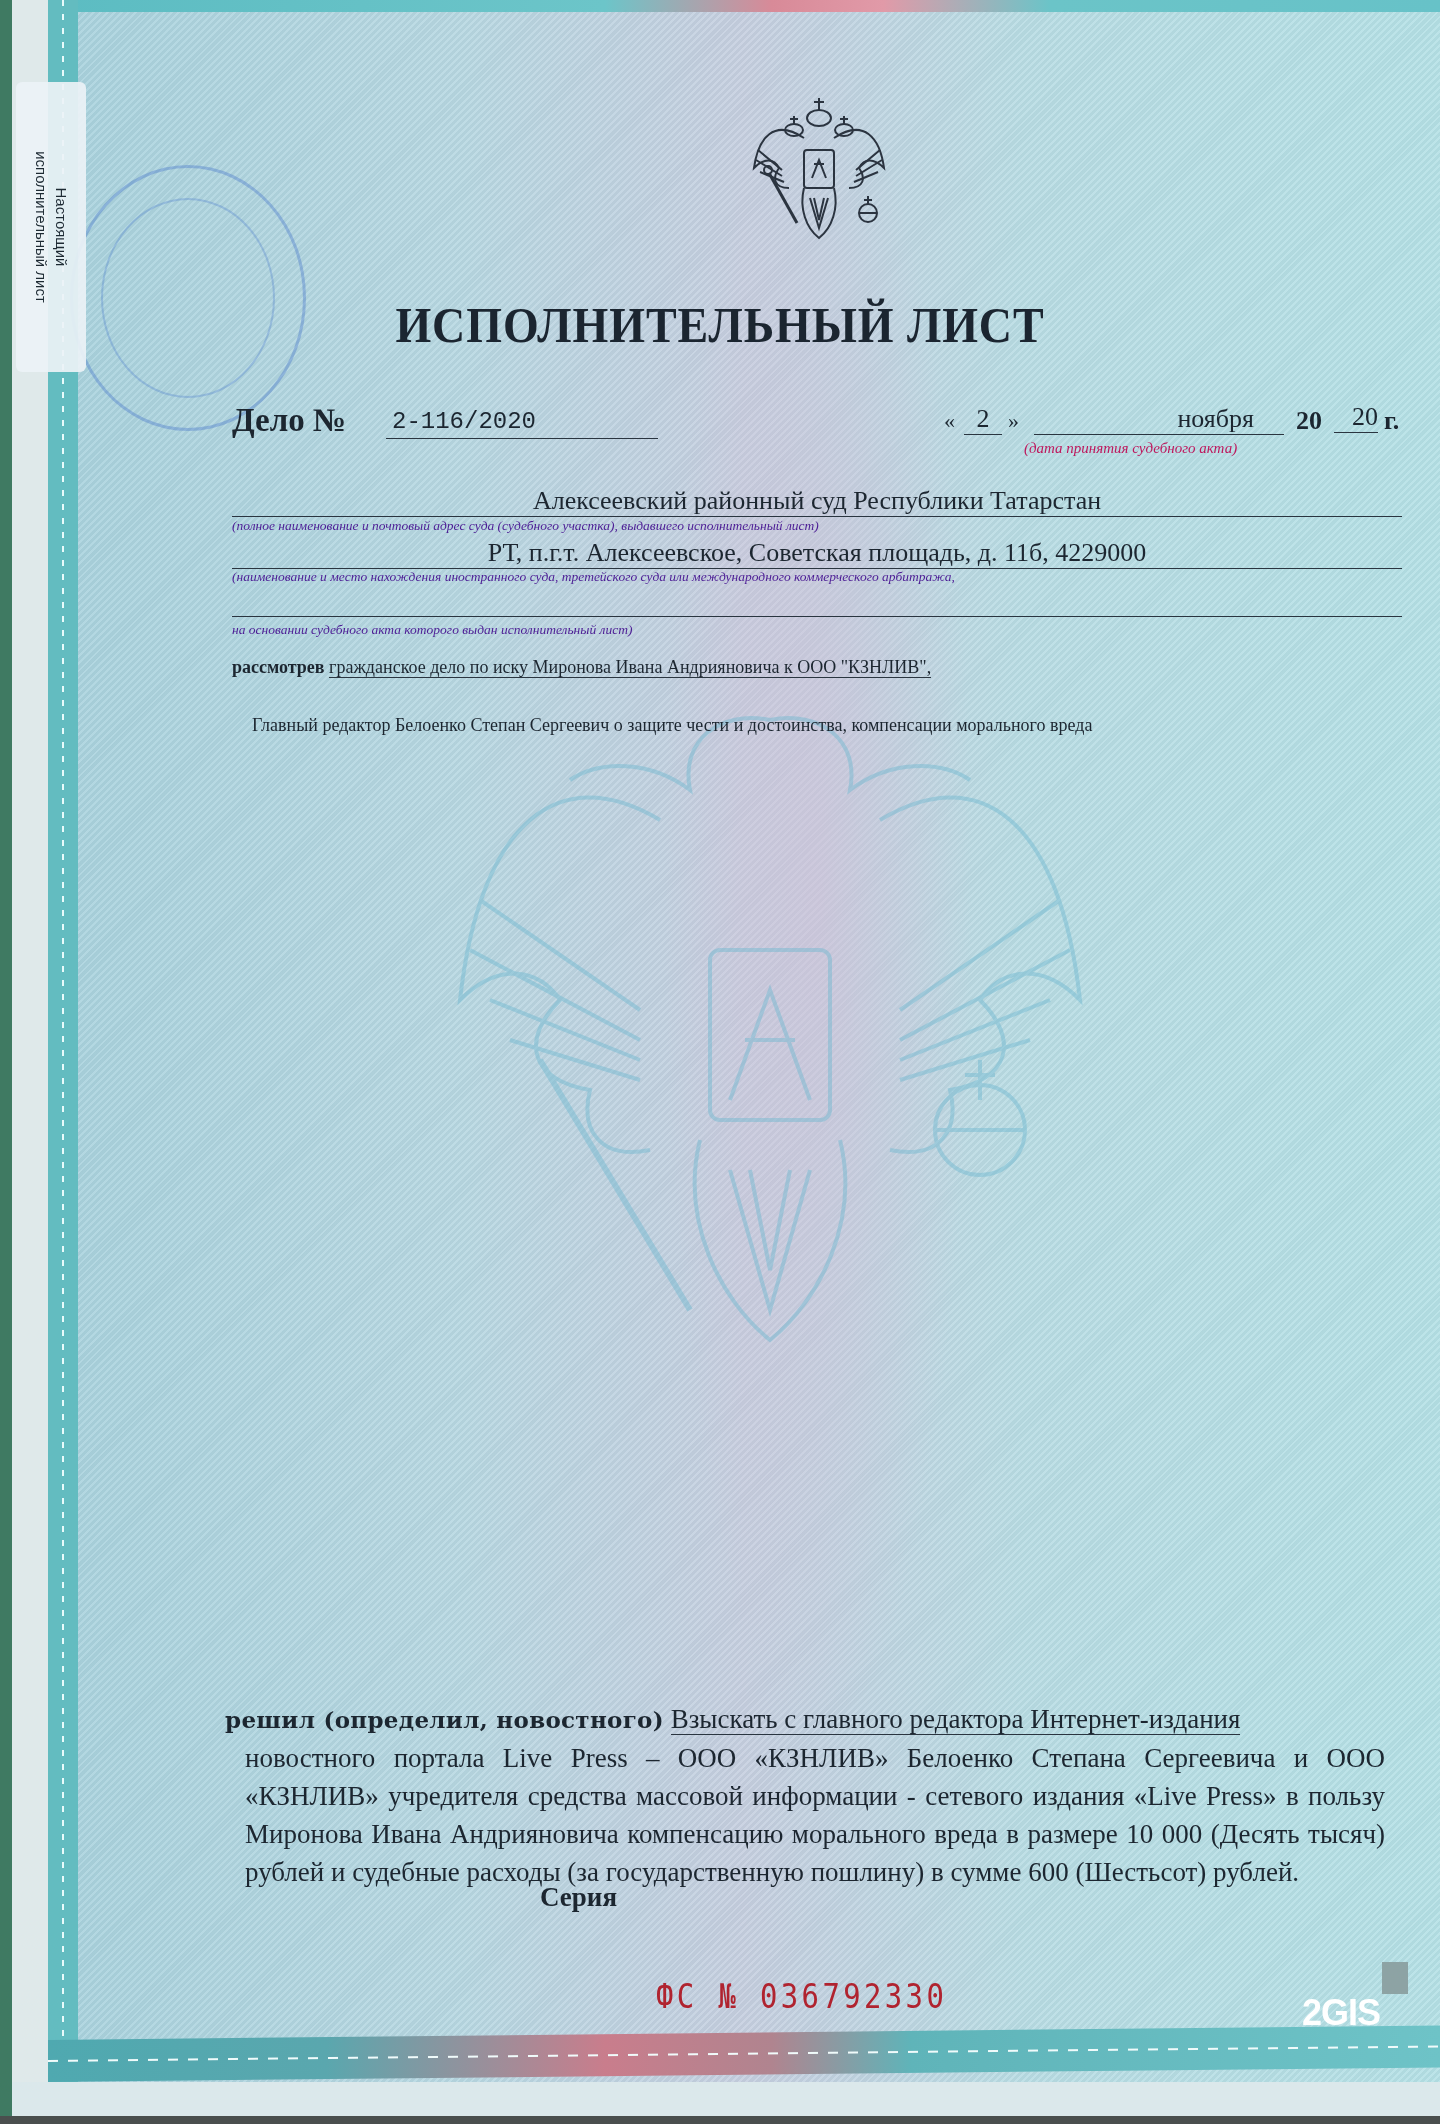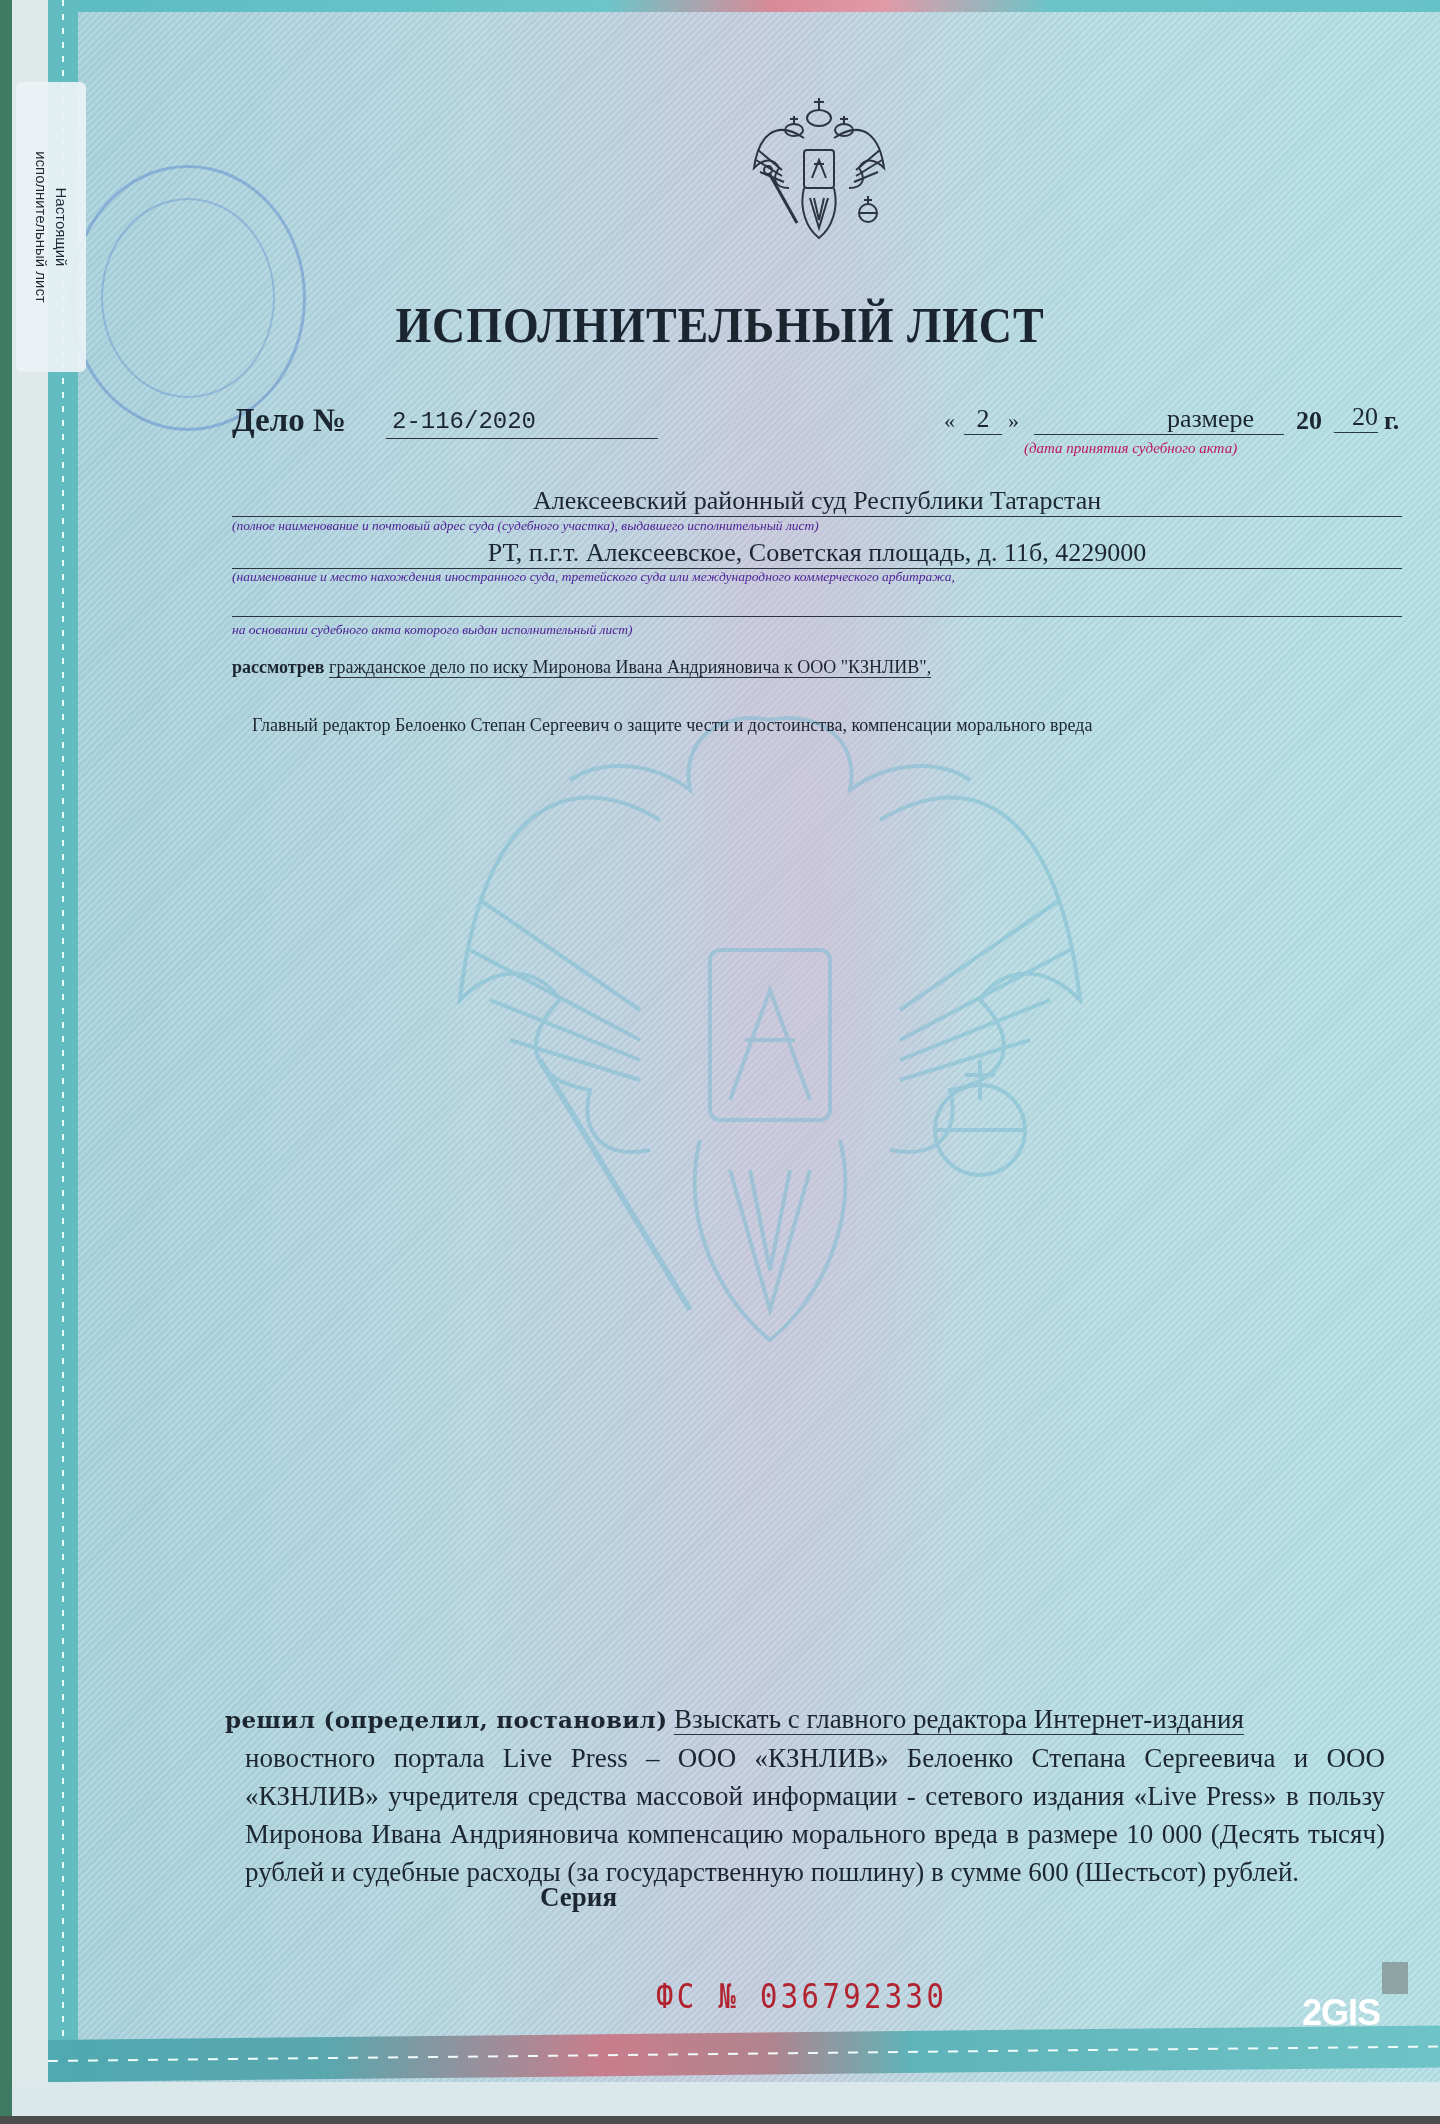--- a/index.html
+++ b/index.html
@@ -203,42 +203,42 @@
 
 <div class="title">ИСПОЛНИТЕЛЬНЫЙ ЛИСТ</div>
 
 <div class="delo-label">Дело №</div>
 <div class="delo-value">2-116/2020</div>
 
 <div class="date-row">
   <span class="q" style="left:0">«</span>
   <span class="date-day">2</span>
   <span class="q" style="left:64px">»</span>
-  <span class="date-month">размере</span>
+  <span class="date-month">ноября</span>
   <span class="date-century">20</span>
   <span class="date-year">20</span>
   <span class="date-g">г.</span>
 </div>
 <div class="date-caption">(дата принятия судебного акта)</div>
 
 <div class="court-line" style="top:486px">Алексеевский районный суд Республики Татарстан</div>
 <div class="caption" style="top:518px">(полное наименование и почтовый адрес суда (судебного участка), выдавшего исполнительный лист)</div>
 <div class="court-line" style="top:538px">РТ, п.г.т. Алексеевское, Советская  площадь, д. 11б, 4229000</div>
 <div class="caption" style="top:569px">(наименование и место нахождения иностранного суда, третейского суда или международного коммерческого арбитража,</div>
 <div class="court-line" style="top:600px; height:16px"></div>
 <div class="caption" style="top:622px">на основании судебного акта которого выдан исполнительный лист)</div>
 
 <div class="considered">
   <span class="label">рассмотрев</span>
   <span class="line1">гражданское дело по иску Миронова Ивана Андрияновича к ООО "КЗНЛИВ",</span>
   <span class="rest">Главный редактор Белоенко Степан Сергеевич о защите чести и достоинства, компенсации морального вреда</span>
 </div>
 
 <div class="decision">
-  <span class="label">решил (определил, постановил)</span>
+  <span class="label">решил (определил, новостного)</span>
   <span class="first">Взыскать с главного редактора Интернет-издания</span>
   <span class="body">новостного портала Live Press – ООО «КЗНЛИВ» Белоенко Степана Сергеевича и ООО «КЗНЛИВ» учредителя средства массовой информации - сетевого издания «Live Press» в пользу Миронова Ивана Андрияновича компенсацию морального вреда в размере 10 000 (Десять тысяч) рублей и судебные расходы (за государственную пошлину) в сумме 600 (Шестьсот) рублей.</span>
 </div>
 
 <div class="series">Серия</div>
 <div class="series-num">ФС № 036792330</div>
 <div class="small-square"></div>
 <div class="brand">2GIS</div>
 
 </body></html>

